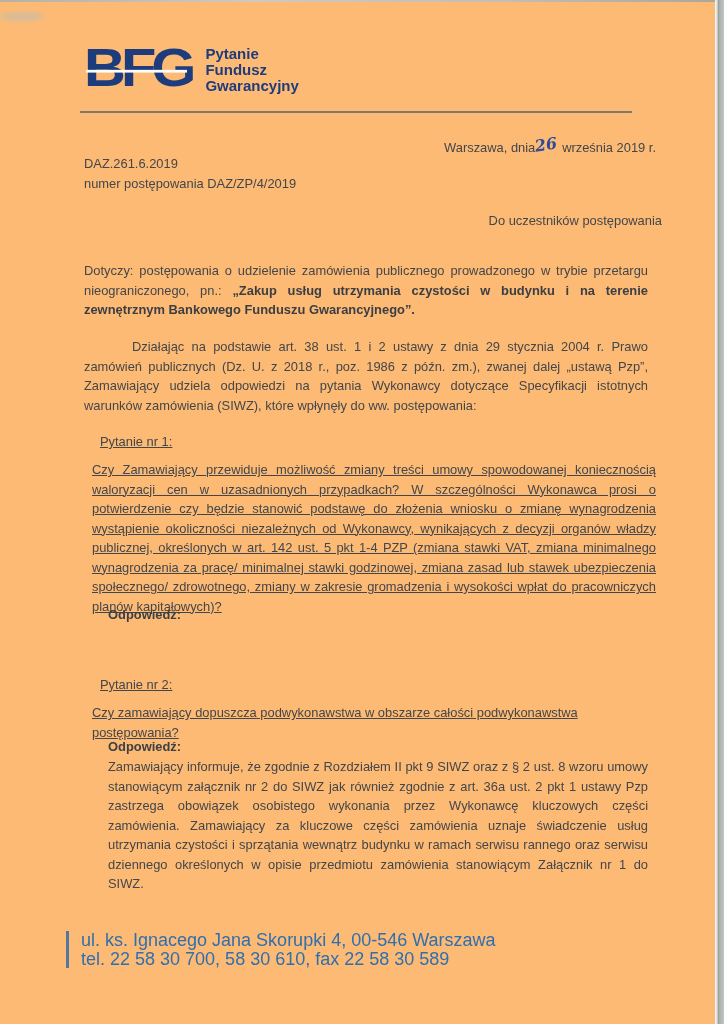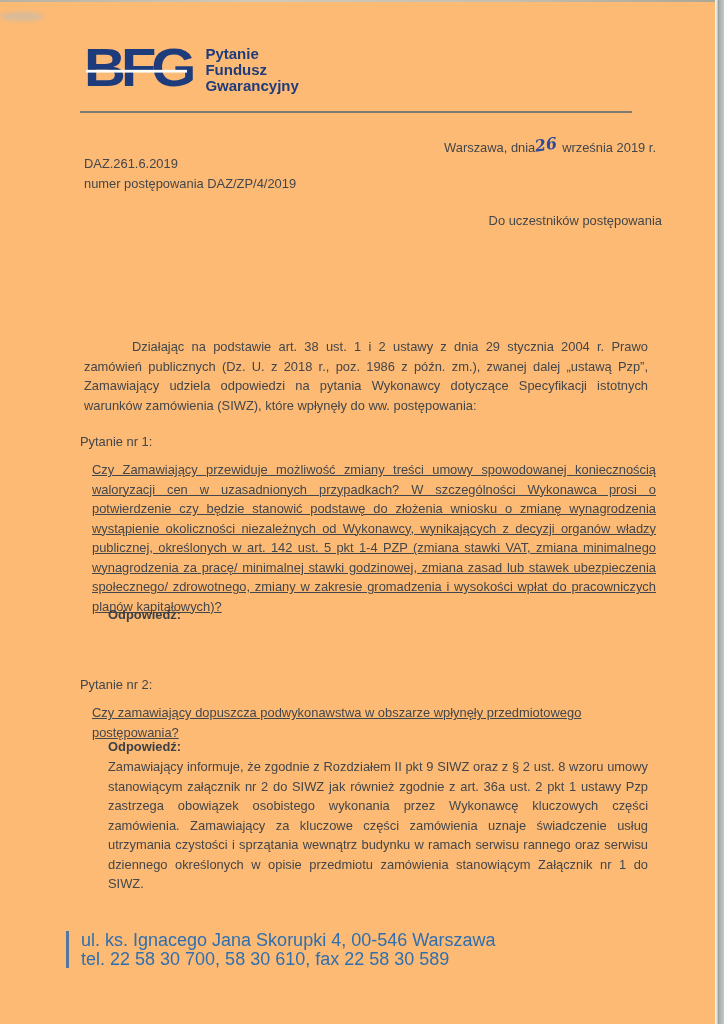--- a/index.html
+++ b/index.html
@@ -33,21 +33,21 @@
   .dateline{position:absolute;top:137px;right:68px;white-space:nowrap;}
   .hand{
     display:inline-block;color:#2e4b9b;font-family:"DejaVu Serif",serif;
     font-style:italic;font-weight:700;font-size:16px;
     transform:rotate(-9deg) translateY(-2px);margin:0 1px 0 0;filter:none;
   }
   .addressee{position:absolute;top:211px;right:62px;}
   .subject{position:absolute;top:261px;left:84px;width:564px;margin:0;}
   .subject strong{color:#3b3e44;}
   .intro{position:absolute;top:337px;left:84px;width:564px;margin:0;text-indent:48px;}
-  .q-label{position:absolute;left:80px;}
+  .q-label{position:absolute;left:100px;text-decoration:underline;}
   .q-text{position:absolute;left:84px;width:564px;margin:8px;text-decoration:underline;}
   .a-label{position:absolute;left:108px;font-weight:600;color:#3d4045;text-align:center;}
   .a-text{position:absolute;left:108px;width:540px;margin:0;}
   .q1-label{top:432px;} .q1-text{top:452px;}
   .a1-label{top:605px;} .a1-text{top:625px;}
   .q2-label{top:675px;} .q2-text{top:695px;}
   .a2-label{top:737px;} .a2-text{top:757px;}
   
   .footer{
     position:absolute;top:931px;left:66px;
@@ -77,30 +77,31 @@
 
   <div class="ref">
     <div class="t">DAZ.261.6.2019</div>
     <div class="t italic">numer postępowania DAZ/ZP/4/2019</div>
   </div>
 
   <div class="dateline t"><span>Warszawa,  dnia</span><span class="hand">26</span><span> września 2019 r.</span></div>
 
   <div class="addressee t">Do uczestników postępowania</div>
 
+  <p class="subject t just"><span>Dotyczy: postępowania o udzielenie zamówienia publicznego prowadzonego w trybie przetargu nieograniczonego, pn.: </span><strong>„Zakup usług utrzymania czystości w budynku i na terenie zewnętrznym Bankowego Funduszu Gwarancyjnego”.</strong></p>
 
   <p class="intro t just">Działając na podstawie art. 38 ust. 1 i 2 ustawy z dnia 29 stycznia 2004 r. Prawo zamówień publicznych  (Dz. U. z 2018 r., poz. 1986 z późn. zm.), zwanej dalej „ustawą Pzp”, Zamawiający udziela odpowiedzi na pytania Wykonawcy dotyczące Specyfikacji istotnych warunków zamówienia (SIWZ), które wpłynęły do ww. postępowania:</p>
 
   <div class="q-label q1-label t">Pytanie nr 1:</div>
   <p class="q-text q1-text t just">Czy Zamawiający przewiduje możliwość zmiany treści umowy spowodowanej koniecznością waloryzacji cen w uzasadnionych przypadkach? W szczególności Wykonawca prosi o potwierdzenie czy będzie stanowić podstawę do złożenia wniosku o zmianę wynagrodzenia wystąpienie okoliczności niezależnych od Wykonawcy, wynikających z decyzji organów władzy publicznej, określonych w art. 142 ust. 5 pkt 1-4 PZP (zmiana stawki VAT, zmiana minimalnego wynagrodzenia za pracę/ minimalnej stawki godzinowej, zmiana zasad lub stawek ubezpieczenia społecznego/ zdrowotnego, zmiany w zakresie gromadzenia i wysokości wpłat do pracowniczych planów kapitałowych)?</p>
 
   <div class="a-label a1-label t">Odpowiedź:</div>
 
   <div class="q-label q2-label t">Pytanie nr 2:</div>
-  <p class="q-text q2-text t">Czy zamawiający dopuszcza podwykonawstwa w obszarze wpłynęły przedmiotowego postępowania?</p>
+  <p class="q-text q2-text t">Czy zamawiający dopuszcza podwykonawstwa w obszarze całości podwykonawstwa postępowania?</p>
 
   <div class="a-label a2-label t">Odpowiedź:</div>
   <p class="a-text a2-text t just">Zamawiający informuje, że zgodnie z Rozdziałem II pkt 9 SIWZ oraz z § 2 ust. 8 wzoru umowy stanowiącym załącznik nr 2 do SIWZ jak również zgodnie z art. 36a ust. 2 pkt 1 ustawy Pzp zastrzega obowiązek osobistego wykonania przez Wykonawcę kluczowych części zamówienia. Zamawiający za kluczowe części zamówienia uznaje świadczenie usług utrzymania czystości i sprzątania wewnątrz budynku w ramach serwisu rannego oraz serwisu dziennego określonych w opisie przedmiotu zamówienia stanowiącym Załącznik nr 1 do SIWZ.</p>
 
   <footer class="footer">
     <div>ul. ks. Ignacego Jana Skorupki 4, 00-546 Warszawa</div>
     <div>tel. 22 58 30 700, 58 30 610, fax 22 58 30 589</div>
   </footer>
 
 </div>

